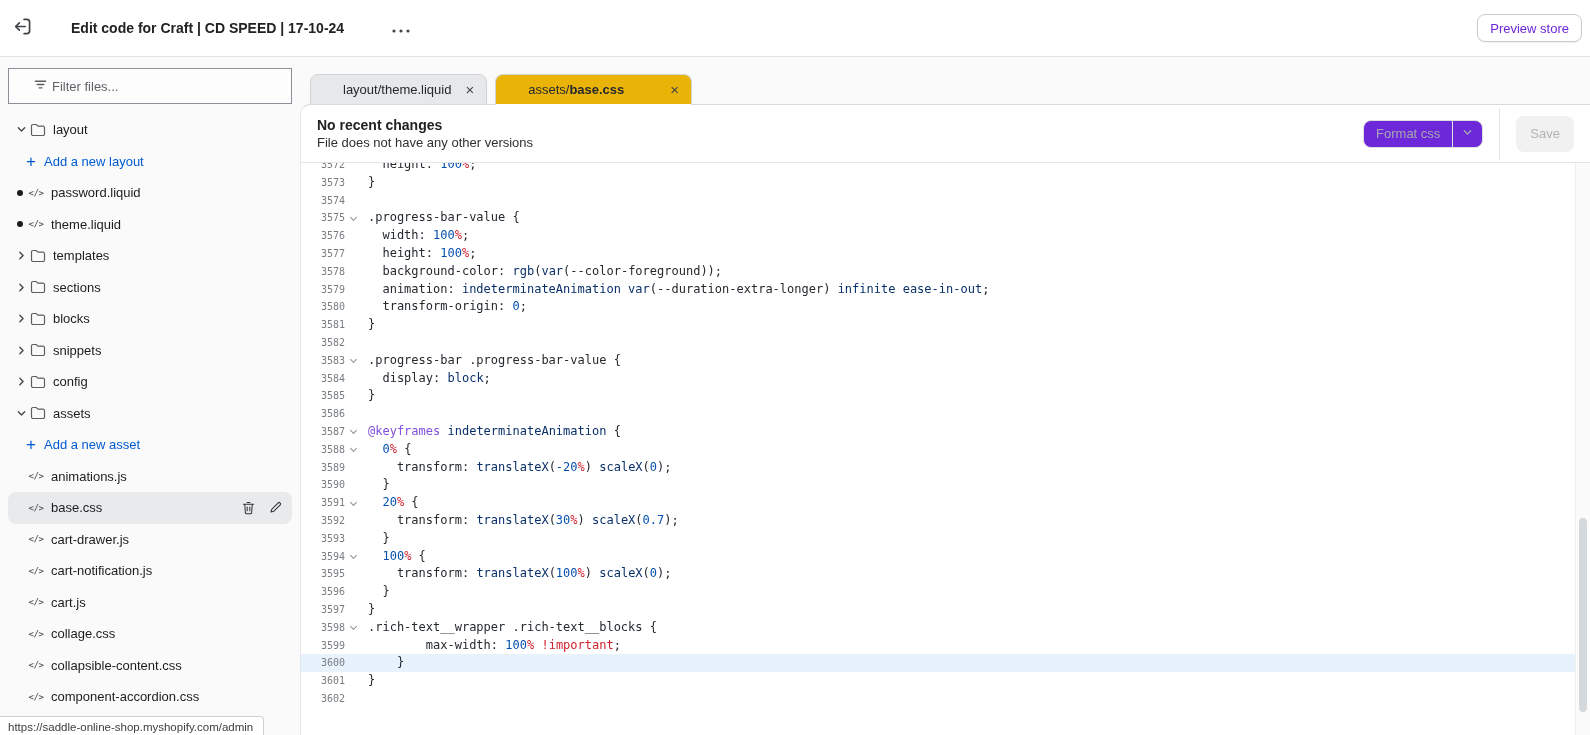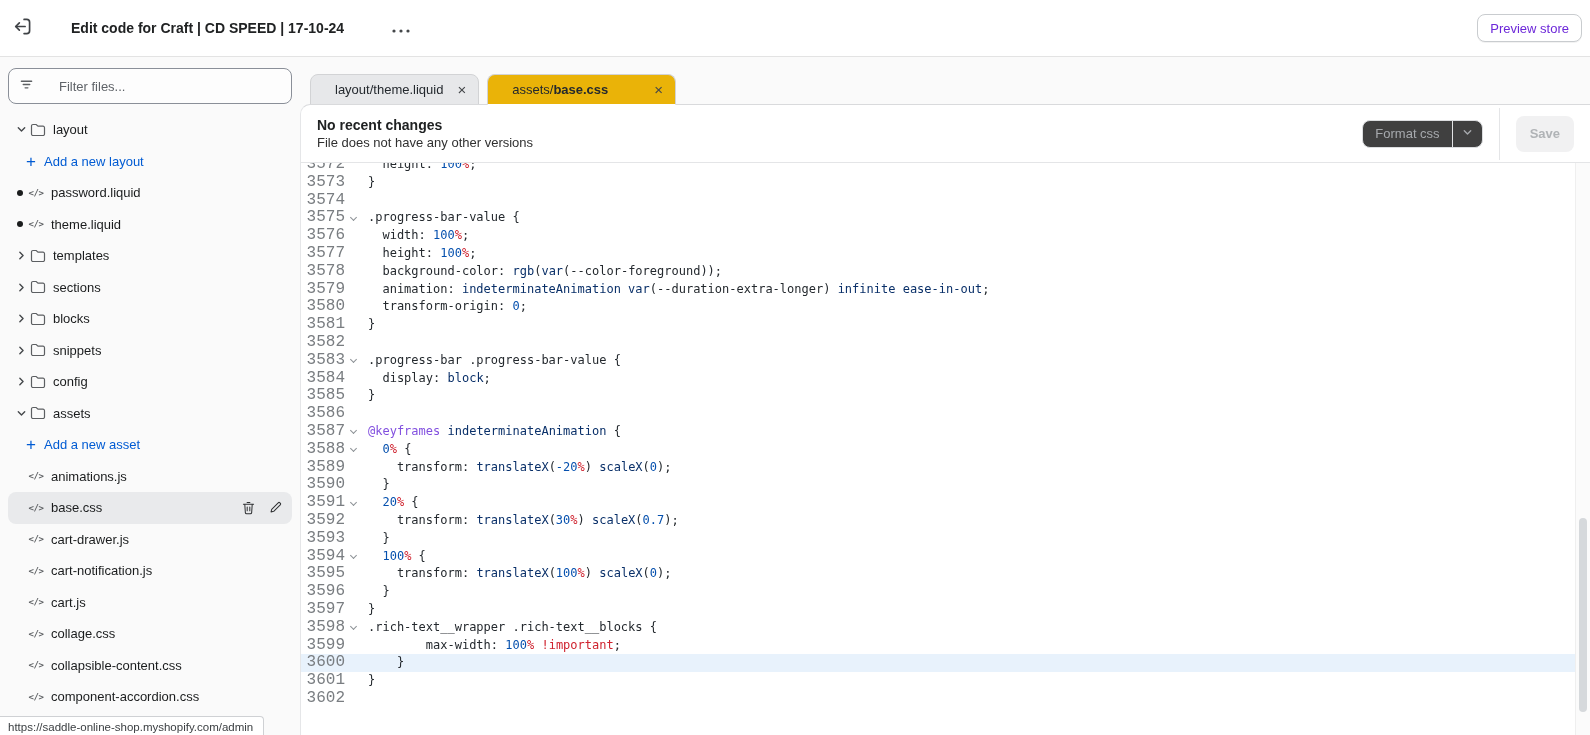--- a/index.html
+++ b/index.html
@@ -11,62 +11,62 @@
   .icon-btn { border:none; background:transparent; display:flex; align-items:center; justify-content:center; cursor:pointer; padding:4px; border-radius:8px; }
   .title { font-size:14px; font-weight:700; margin-left:14px; color:#202223; }
   .more-btn { margin-left:24px; }
   .preview-btn { margin-left:auto; height:28px; padding:0 12px; background:#fff; border:1px solid #c9cccf; border-radius:8px; font-size:13px; font-weight:500; color:#6d28d9; box-shadow:0 1px 0 rgba(0,0,0,.05); cursor:pointer; font-family:inherit; }
 
   
   .shell { display:flex; height:678px; }
 
   
   .sidebar { width:300px; flex:none; padding:11px 8px 0; overflow:hidden; position:relative; }
-  .filterbox { height:36px; border:1px solid #8a8f98; border-radius:8px; background:#fdfdfd; display:flex; align-items:center; padding:0 10px; gap:25px; margin-bottom:10px; }
+  .filterbox { height:36px; border:1px solid #8a8f98; border-radius:0; background:#fdfdfd; display:flex; align-items:center; padding:0 24px; gap:4px; margin-bottom:10px; }
   .filterbox input { border:none; outline:none; background:transparent; font-size:13px; color:#303030; width:100%; font-family:inherit; }
   .filterbox input::placeholder { color:#5f6368; }
 
   .trow { height:31.5px; display:flex; align-items:center; font-size:13px; color:#1a1c1d; padding:0 4px; border-radius:8px; cursor:pointer; }
   .tchev { width:18px; display:flex; justify-content:center; flex:none; }
   .dotcol { width:16px; display:flex; justify-content:center; flex:none; }
   .ticon { width:16px; display:flex; justify-content:center; align-items:center; flex:none; margin-right:7px; }
   .mdot { width:6px; height:6px; border-radius:50%; background:#1a1c1d; }
   .code-glyph { font-family:"DejaVu Sans Mono", monospace; font-size:9px; font-weight:bold; color:#5c5f62; letter-spacing:-0.5px; }
   .trow.action { color:#005bd3; padding-left:18px; }
   .tplus { font-size:17px; font-weight:400; line-height:1; color:#005bd3; width:10px; margin-right:8px; }
   .trow.sel { background:#e9eaec; }
   .rowacts { margin-left:auto; display:flex; gap:14px; align-items:center; padding-right:6px; }
   .rowact { display:flex; }
 
   
   .main { flex:1; display:flex; flex-direction:column; min-width:0; }
   .tabstrip { height:47px; display:flex; align-items:flex-end; padding-left:10px; gap:8px; }
-  .tab { height:31px; display:flex; align-items:center; padding:0 10px 0 24px; font-size:13px; background:#e7e8ea; border:1px solid #d2d3d5; border-radius:8px 8px 0 0; color:#24292e; position:relative; margin-bottom:-1px; cursor:pointer; z-index:1; }
+  .tab { height:31px; display:flex; align-items:center; padding:0 10px 0 32px; font-size:13px; background:#e7e8ea; border:1px solid #d2d3d5; border-radius:8px 8px 0 0; color:#24292e; position:relative; margin-bottom:-1px; cursor:pointer; z-index:1; }
   .tab.active { background:#eab308; border-bottom-color:#fff; z-index:3;gap:32px; }
   .tfile.bold { font-weight:700; }
   .tclose { margin-left:12px; color:#44474a; font-size:15px; line-height:1; padding:0 2px; cursor:pointer; }
 
   
   .panel { flex:1; background:#fff; border-top:1px solid #d9dadc; border-left:1px solid #e5e6e8; border-top-left-radius:10px; display:flex; flex-direction:column; position:relative; min-height:0; z-index:2; }
   .panel-header { display:flex; align-items:center; justify-content:space-between; padding:10px 16px; border-bottom:1px solid #e4e5e7; height:58px; flex:none; }
   .ph-title { font-size:14px; font-weight:700; color:#202223; }
   .ph-sub { font-size:13px; color:#303030; margin-top:2px; }
   .ph-actions { display:flex; align-items:center; }
-  .split-btn { display:flex; align-items:center; border:1px solid #dcdee0; border-radius:8px; background:#404040; color:#a6a9ad; font-size:13px; font-weight:500; overflow:hidden; height:28px; }
+  .split-btn { display:flex; align-items:center; border:1px solid #dcdee0; border-radius:8px; background:#6d28d9; color:#a6a9ad; font-size:13px; font-weight:500; overflow:hidden; height:28px; }
   .split-main { padding:0 12px; cursor:default; }
   .split-caret { padding:0 9px; border-left:1px solid #e2e3e5; height:100%; display:flex; align-items:center; cursor:default; }
   .vsep { width:1px; height:52px; background:#e4e5e7; margin:0 16px; }
-  .save-btn { height:36px; padding:0 14px; border:none; border-radius:8px; background:#f1f1f2; color:#b0b3b6; font-size:13px; font-weight:700; font-family:inherit; }
+  .save-btn { height:36px; padding:0 14px; border:none; border-radius:8px; background:#f1f1f2; color:#b0b3b6; font-size:13px; font-weight:400; font-family:inherit; }
 
   
   .code-wrap { flex:1; position:relative; overflow:hidden; font-family:"DejaVu Sans Mono", monospace; font-size:12px; }
   .code-lines { margin-top:-7px; }
   .row { display:flex; height:17.8px; line-height:17.8px; }
   .row.hl { background:#e8f2fc; }
-  .ln { width:44px; text-align:right; color:#797d81; flex:none; font-size:16px;font-family:Liberation Mono, monospace; }
+  .ln { width:44px; text-align:right; color:#797d81; flex:none; font-size:10px; }
   .fold { width:17px; flex:none; display:flex; justify-content:center; align-items:center; }
   .chev-fold { width:5px; height:5px; border-right:1.3px solid #8c9196; border-bottom:1.3px solid #8c9196; transform:rotate(45deg); margin-top:-2px; }
   .src { white-space:pre; padding-left:6px; }
   .tk-d { color:#24292e; }
   .tk-n { color:#0550ae; }
   .tk-u { color:#cf222e; }
   .tk-k { color:#8250df; }
   .tk-a { color:#0a3069; }
 
   .vscroll { position:absolute; top:0; right:0; bottom:0; width:15px; background:#fbfbfb; border-left:1px solid #efefef; }

